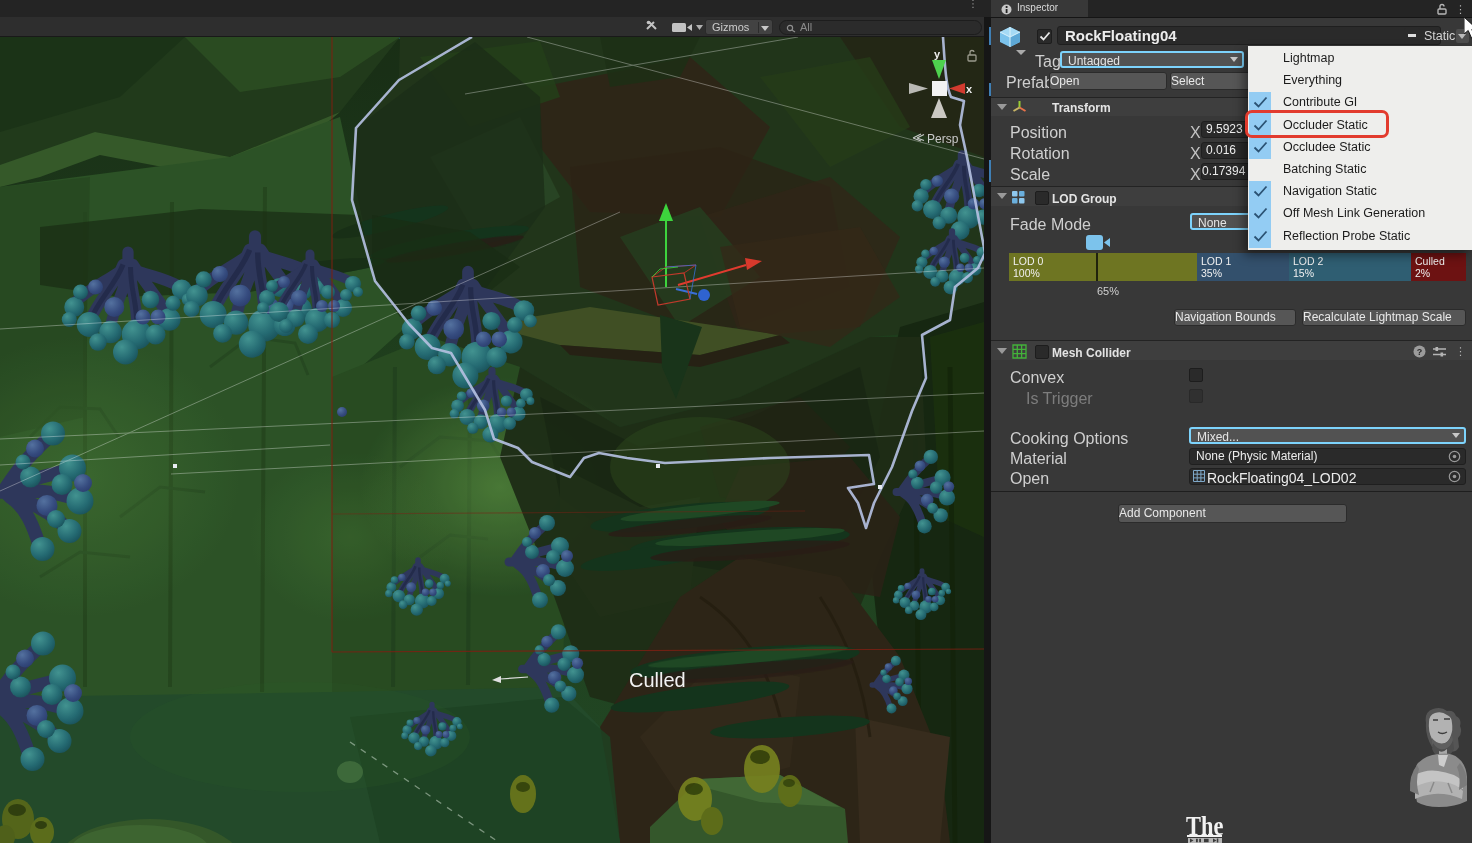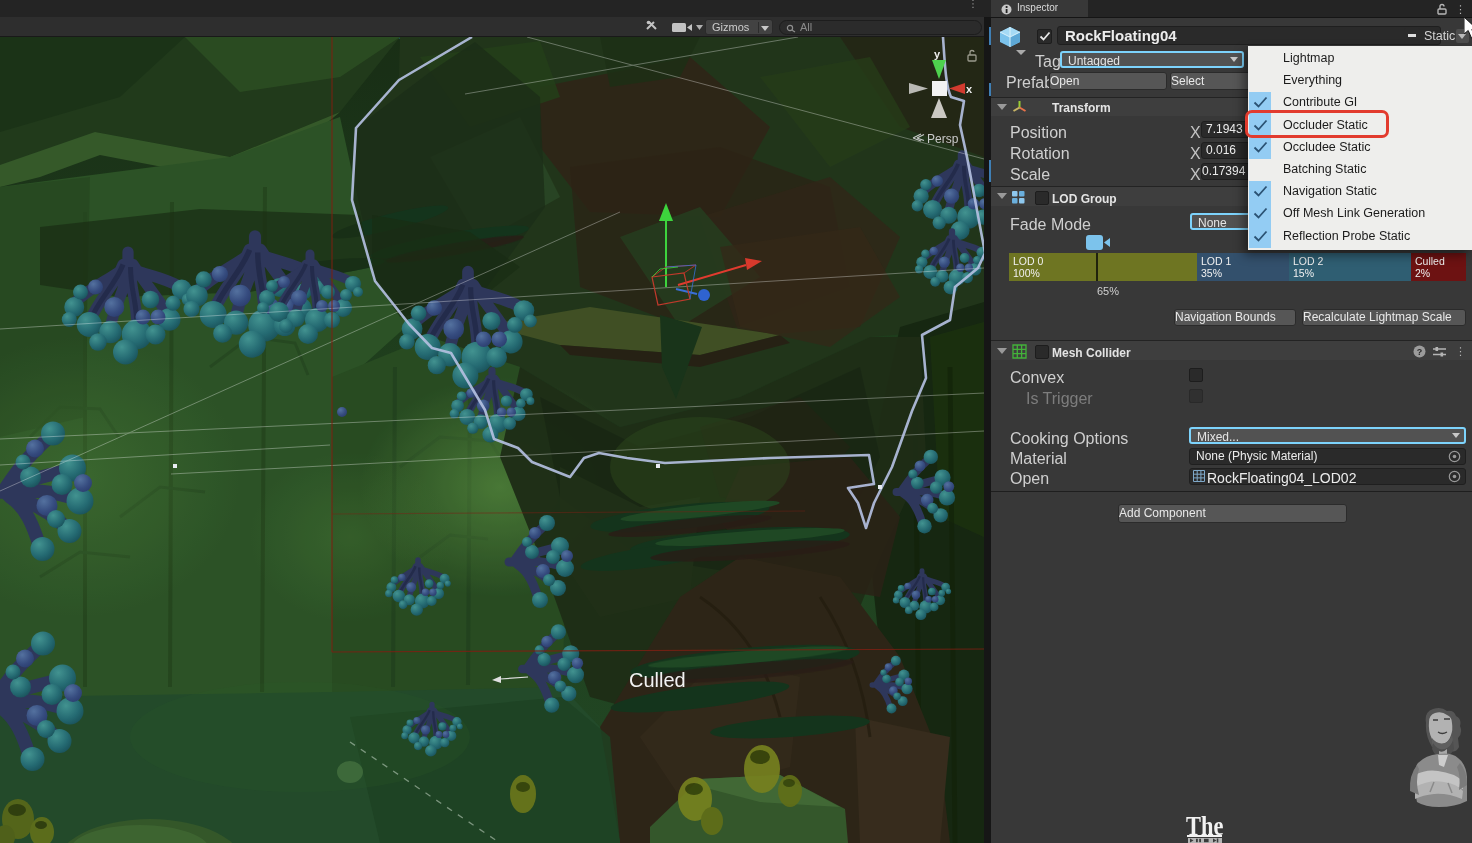--- a/index.html
+++ b/index.html
@@ -355,21 +355,21 @@
 <div class="abs" style="left:991px;top:98px;width:481px;height:18px;background:#3e3e3e;"></div>
 <div class="tri" style="left:997px;top:104px;"></div>
 <svg class="abs" style="left:1012px;top:100px" width="15" height="14" viewBox="0 0 15 14">
   <path d="M7.5,7.5 L7.5,1" stroke="#9acd32" stroke-width="2"></path>
   <path d="M7.5,7.5 L13.5,11" stroke="#e8734a" stroke-width="2"></path>
   <path d="M7.5,7.5 L1.5,11" stroke="#c8b465" stroke-width="2"></path>
 </svg>
 <div class="hdr" style="left:1052px;top:101px;">Transform</div>
 <div class="lbl" style="left:1010px;top:124px;">Position</div>
 <div class="lbl" style="left:1190px;top:124px;color:#c4c4c4;">X</div>
-<div class="fld" style="left:1201px;top:121px;width:60px;height:17px;line-height:15px;"><span style="margin-left:4px">7.1943</span></div>
+<div class="fld" style="left:1201px;top:121px;width:60px;height:17px;line-height:15px;"><span style="margin-left:4px">9.5923</span></div>
 <div class="lbl" style="left:1010px;top:145px;">Rotation</div>
 <div class="lbl" style="left:1190px;top:145px;color:#c4c4c4;">X</div>
 <div class="fld" style="left:1201px;top:142px;width:60px;height:17px;line-height:15px;"><span style="margin-left:4px">0.016</span></div>
 <div class="lbl" style="left:1010px;top:166px;">Scale</div>
 <div class="lbl" style="left:1190px;top:166px;color:#c4c4c4;">X</div>
 <div class="fld" style="left:1201px;top:163px;width:60px;height:17px;line-height:15px;"><span style="">0.17394</span></div>
 <div class="sep" style="top:186px;"></div>
 
 <div class="abs" style="left:991px;top:187px;width:481px;height:19px;background:#3e3e3e;"></div>
 <div class="tri" style="left:997px;top:193px;"></div>

